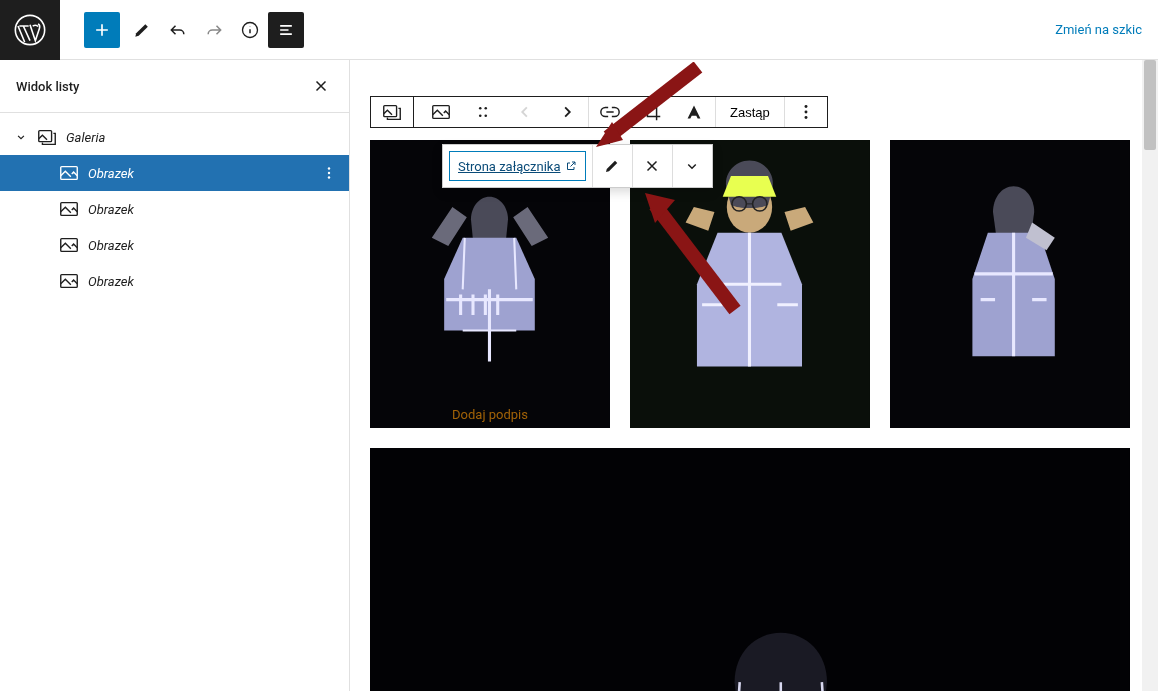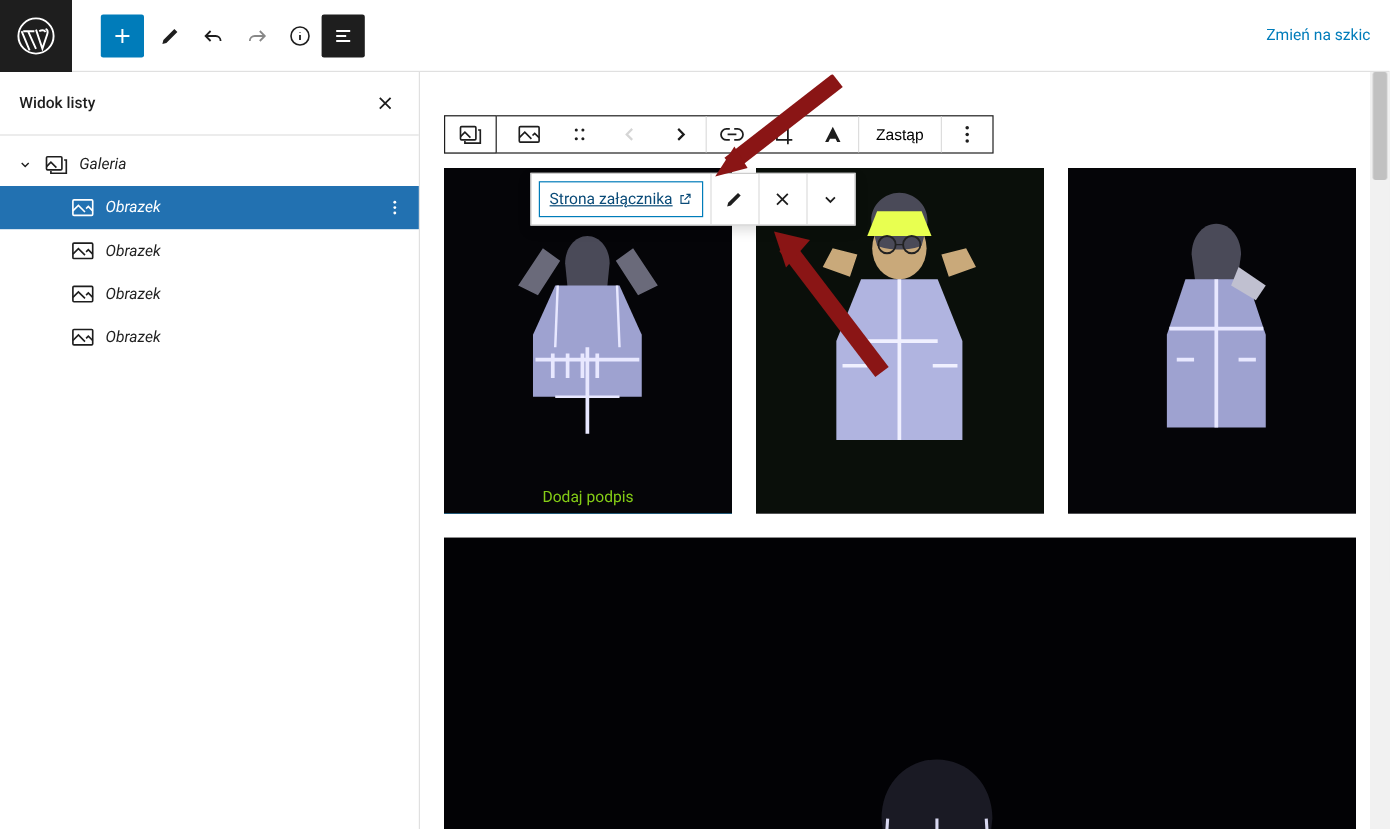--- a/index.html
+++ b/index.html
@@ -27,21 +27,21 @@
 .tree-item .chevron { width: 14px; height: 14px; display: inline-flex; align-items: center; justify-content: center; }
 .tree-item .blk-icon { width: 22px; height: 22px; display: inline-flex; align-items: center; justify-content: center; }
 .tree-item .more { position: absolute; right: 8px; width: 24px; height: 24px; display: flex; align-items: center; justify-content: center; }
 .editor { flex: 1; overflow-y: auto; background: #fff; padding: 80px 20px 20px 20px; position: relative; }
 .canvas { max-width: 760px; margin: 0; position: relative; }
 .gallery { display: grid; grid-template-columns: repeat(3, 1fr); gap: 20px; }
 .img-tile { background: #0a0a0f; position: relative; aspect-ratio: 233/280; overflow: hidden; }
 .img-tile.selected { outline: 2px solid #007cba; outline-offset: -2px; }
 .img-tile.wide { grid-column: 1 / -1; aspect-ratio: 740/300; }
 .reflect-fig { position: absolute; inset: 0; }
-.caption { position: absolute; bottom: 6px; left: 0; right: 0; text-align: center; color: #84cc16; font-size: 13px; }
+.caption { position: absolute; bottom: 6px; left: 0; right: 0; text-align: center; color: #a16207; font-size: 13px; }
 .block-toolbar { position: absolute; top: -44px; left: 0; display: flex; background: #fff; border: 1px solid #1e1e1e; height: 32px; z-index: 10; }
 .bt-group { display: flex; align-items: center; border-right: 1px solid #ddd; }
 .bt-group:last-child { border-right: none; }
 .bt-group.first { border: 1px solid #1e1e1e; margin-right: 6px; margin-left: -1px; margin-top: -1px; margin-bottom: -1px; background: #fff;}
 .bt-btn { width: 42px; height: 46px; display: flex; align-items: center; justify-content: center; background: transparent; border: none; cursor: pointer; }
 .bt-btn.text { width: auto; padding: 0 14px; font-size: 13px; }
 .bt-btn.disabled { opacity: 0.35; cursor: default; }
 .bt-btn svg { width: 22px; height: 22px; }
 .link-popover { position: absolute; top: 4px; left: 58px; background: #fff; border: 1px solid #ccc; box-shadow: 0 4px 10px rgba(0,0,0,.15); display: flex; align-items: center; height: 44px; z-index: 11; margin-left: 14px; }
 .link-popover .url-box { border: 1.5px solid #007cba; height: 30px; display: flex; align-items: center; padding: 0 8px; margin: 0 6px; gap: 4px; }

